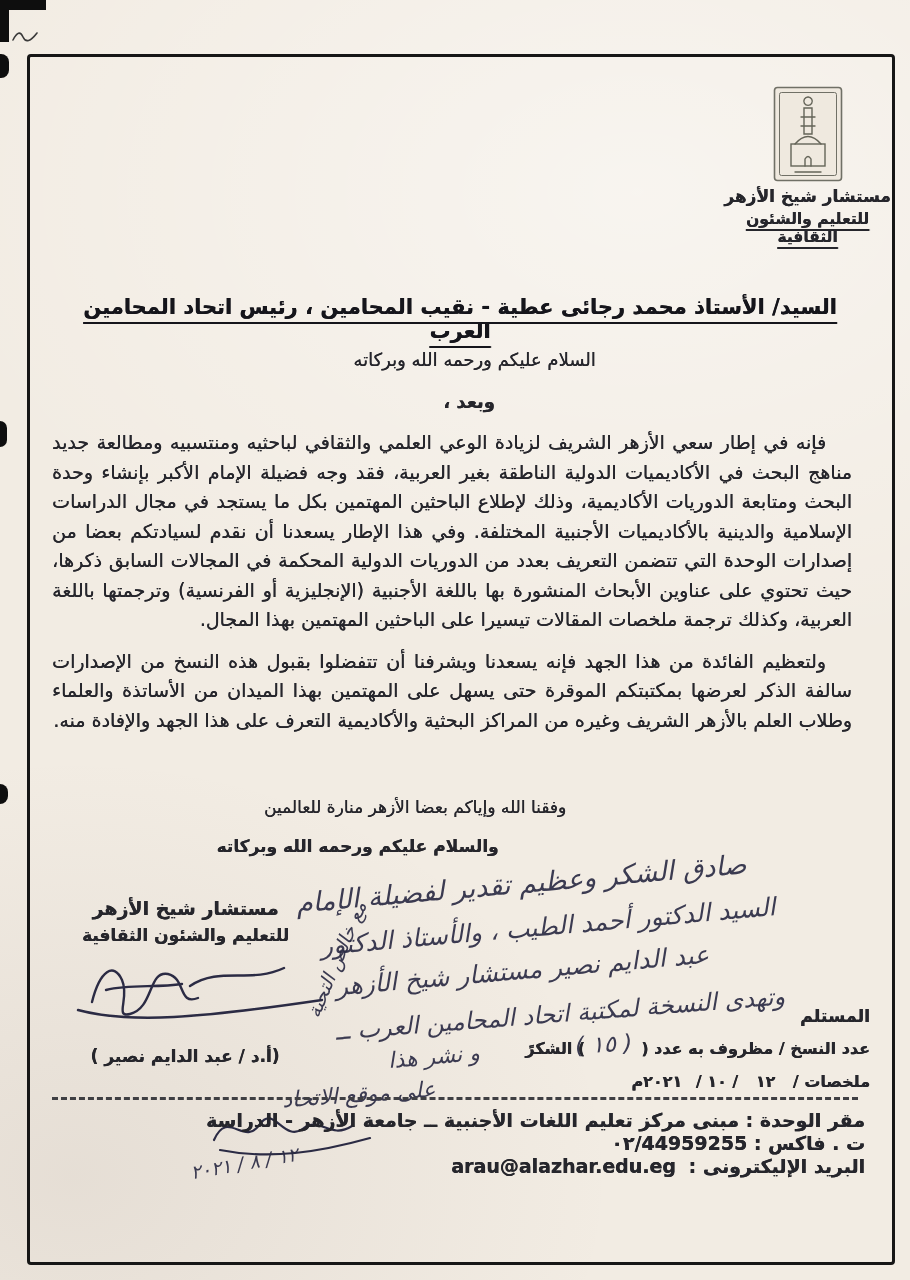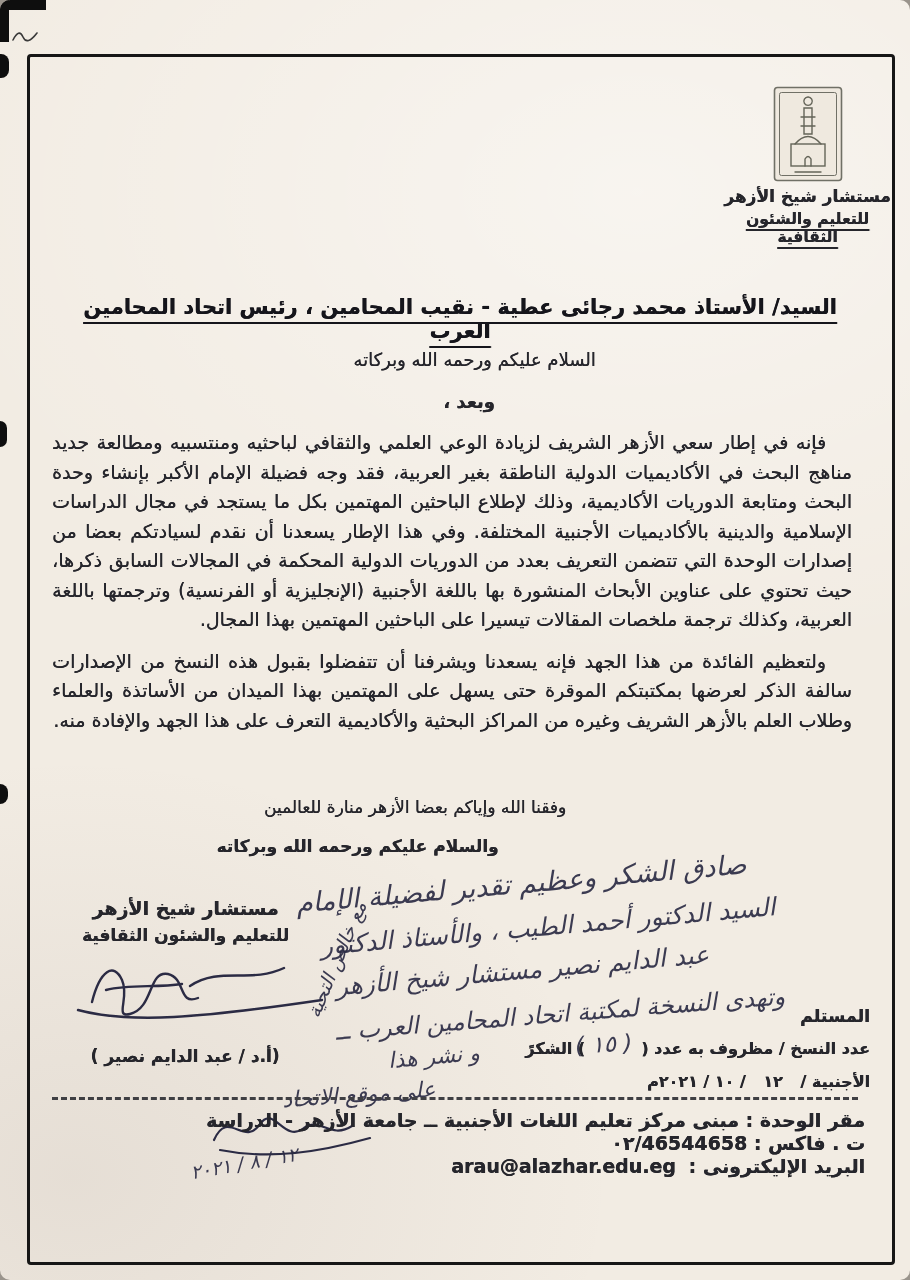--- a/index.html
+++ b/index.html
@@ -3,21 +3,21 @@
 <meta charset="utf-8">
 <style>
   html,body{margin:0;padding:0;background:#9a948c;}
   .page{
     position:relative; width:910px; height:1280px; overflow:hidden;
     background:
       radial-gradient(1200px 800px at 70% 15%, rgba(255,255,255,.45), transparent 60%),
       radial-gradient(900px 700px at 8% 92%, rgba(120,100,90,.10), transparent 60%),
       #f2ece3;
     font-family:"DejaVu Sans", sans-serif;
-    direction:rtl; color:#26262c;border-radius:10px;
+    direction:rtl; color:#26262c;
   }
   .abs{position:absolute;}
   .b{font-weight:bold;}
   .u{text-decoration:underline; text-underline-offset:5px; text-decoration-thickness:1.5px;}
   .print{text-shadow:0.3px 0 0 currentColor;}
   .center{text-align:center;}
   .frame{
     position:absolute; left:27px; top:54px; right:15px; bottom:15px;
     border:3px solid #161616; border-radius:4px; pointer-events:none;
   }
@@ -111,30 +111,30 @@
     <path d="M20 62 C70 72, 120 64, 170 50"></path>
   </svg>
 
   <div class="abs b print" style="right:40px;top:1006px;font-size:17.5px;margin-left:16px;">المستلم</div>
 
   <div class="abs b print" style="right:40px;top:1039px;font-size:16px;">
     <span>عدد النسخ / مظروف به عدد (</span><span class="gap"></span><span>) الشكرً</span>
   </div>
 
   <div class="abs b print" style="right:40px;top:1072px;font-size:16px;">
-    <span>الأجنبية /</span>
+    <span>ملخصات /</span>
     <span style="margin:0 12px;">١٢</span>
     <span>/</span>
     <span style="margin:0 0;">١٠</span>
     <span>/</span>
-    <span style="margin-right:0;">٢٠٢١م</span>
+    <span style="margin-right:8px;">٢٠٢١م</span>
   </div>
 
   <div class="dashes"></div>
 
   <div class="footer-line b print" style="top:1109px;">مقر الوحدة : مبنى مركز تعليم اللغات الأجنبية ــ جامعة الأزهر - الدراسة</div>
-  <div class="footer-line b print" style="top:1132px;">ت . فاكس : ٠٢/46544658</div>
+  <div class="footer-line b print" style="top:1132px;">ت . فاكس : ٠٢/44959255</div>
   <div class="footer-line b print" style="top:1155px;">
     <span>البريد الإليكترونى :</span>
     <span class="latin" style="margin-right:6px;text-align:center;">arau@alazhar.edu.eg</span>
   </div>
 
 </div>
 
 </body></html>

